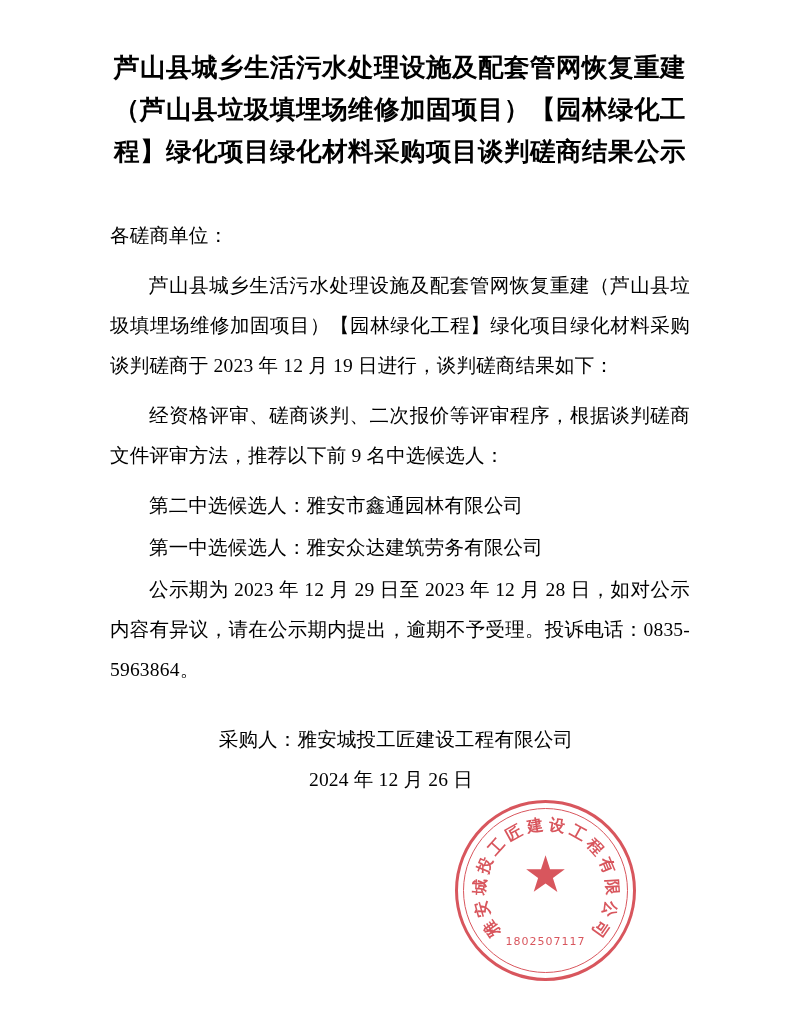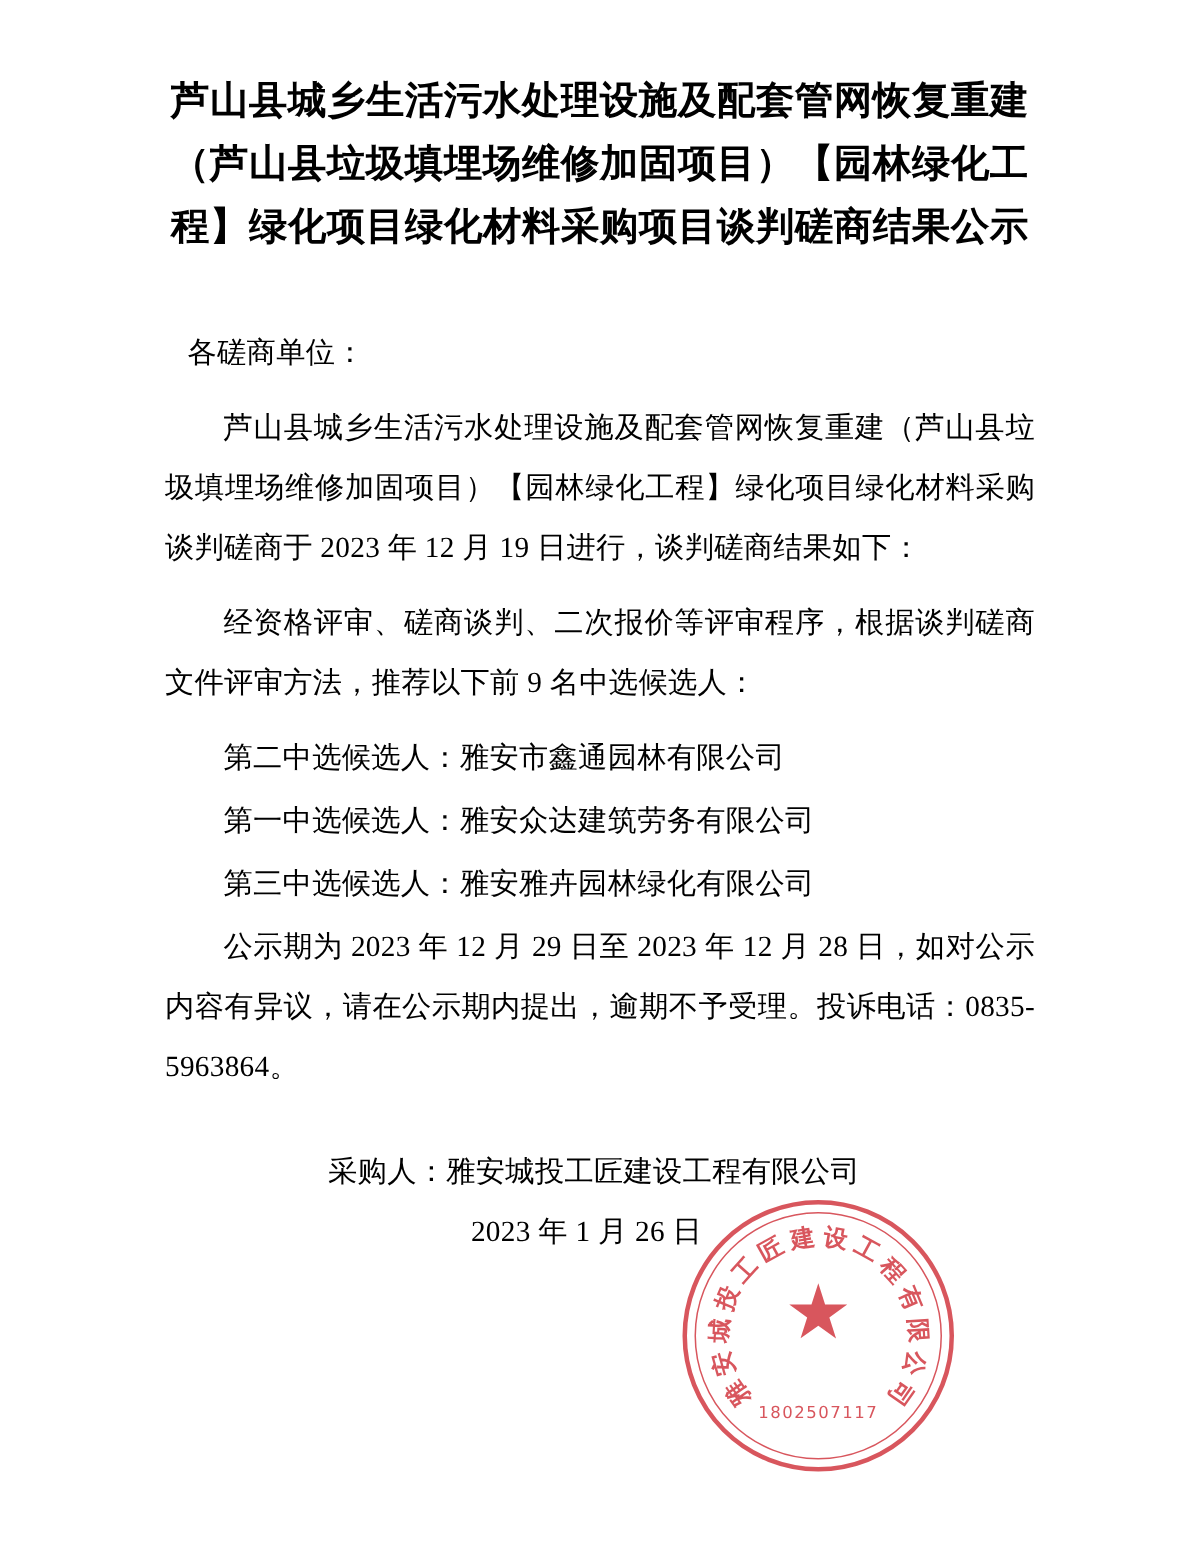--- a/index.html
+++ b/index.html
@@ -42,21 +42,20 @@
     margin: 0 0 10px 0;
     text-align: justify;
     text-justify: inter-ideograph;
     letter-spacing: 0.2px;
   }
   p.indent {
     text-indent: 2em;
   }
   p.noindent {
     text-indent: 0;
-    margin-left: 15px;
   }
   p.tight {
     margin-bottom: 2px;
   }
   .gap-top {
     margin-top: 18px;
   }
   .signature {
     margin-top: 30px;
     text-align: center;
@@ -150,27 +149,26 @@
   <div class="body-block">
 
     <p class="para noindent">各磋商单位：</p>
 
     <p class="para indent">芦山县城乡生活污水处理设施及配套管网恢复重建（芦山县垃圾填埋场维修加固项目）【园林绿化工程】绿化项目绿化材料采购谈判磋商于 2023 年 12 月 19 日进行，谈判磋商结果如下：</p>
 
     <p class="para indent gap-top">经资格评审、磋商谈判、二次报价等评审程序，根据谈判磋商文件评审方法，推荐以下前 9 名中选候选人：</p>
 
     <p class="para indent gap-top tight">第二中选候选人：雅安市鑫通园林有限公司</p>
     <p class="para indent gap-top tight">第一中选候选人：雅安众达建筑劳务有限公司</p>
-    <p class="para indent tight">第三中选候选人：雅安雅卉园林绿化有限公司</p>
 
     <p class="para indent gap-top">公示期为 2023 年 12 月 29 日至 2023 年 12 月 28 日，如对公示内容有异议，请在公示期内提出，逾期不予受理。投诉电话：0835-5963864。</p>
 
     <div class="signature">
       <p>采购人：雅安城投工匠建设工程有限公司</p>
-      <p class="sig-date">2023 年 1 月 26 日</p>
+      <p class="sig-date">2024 年 12 月 26 日</p>
     </div>
 
   </div>
 
   <div class="seal">
     <div class="inner-ring"></div>
     <div class="seal-text-top">
         <span class="seal-char" style="transform: rotate(-125deg) translate(0px, -68px) translate(-8px, -8px);">雅</span>
         <span class="seal-char" style="transform: rotate(-105.769deg) translate(0px, -68px) translate(-8px, -8px);">安</span>
         <span class="seal-char" style="transform: rotate(-86.5385deg) translate(0px, -68px) translate(-8px, -8px);">城</span>

